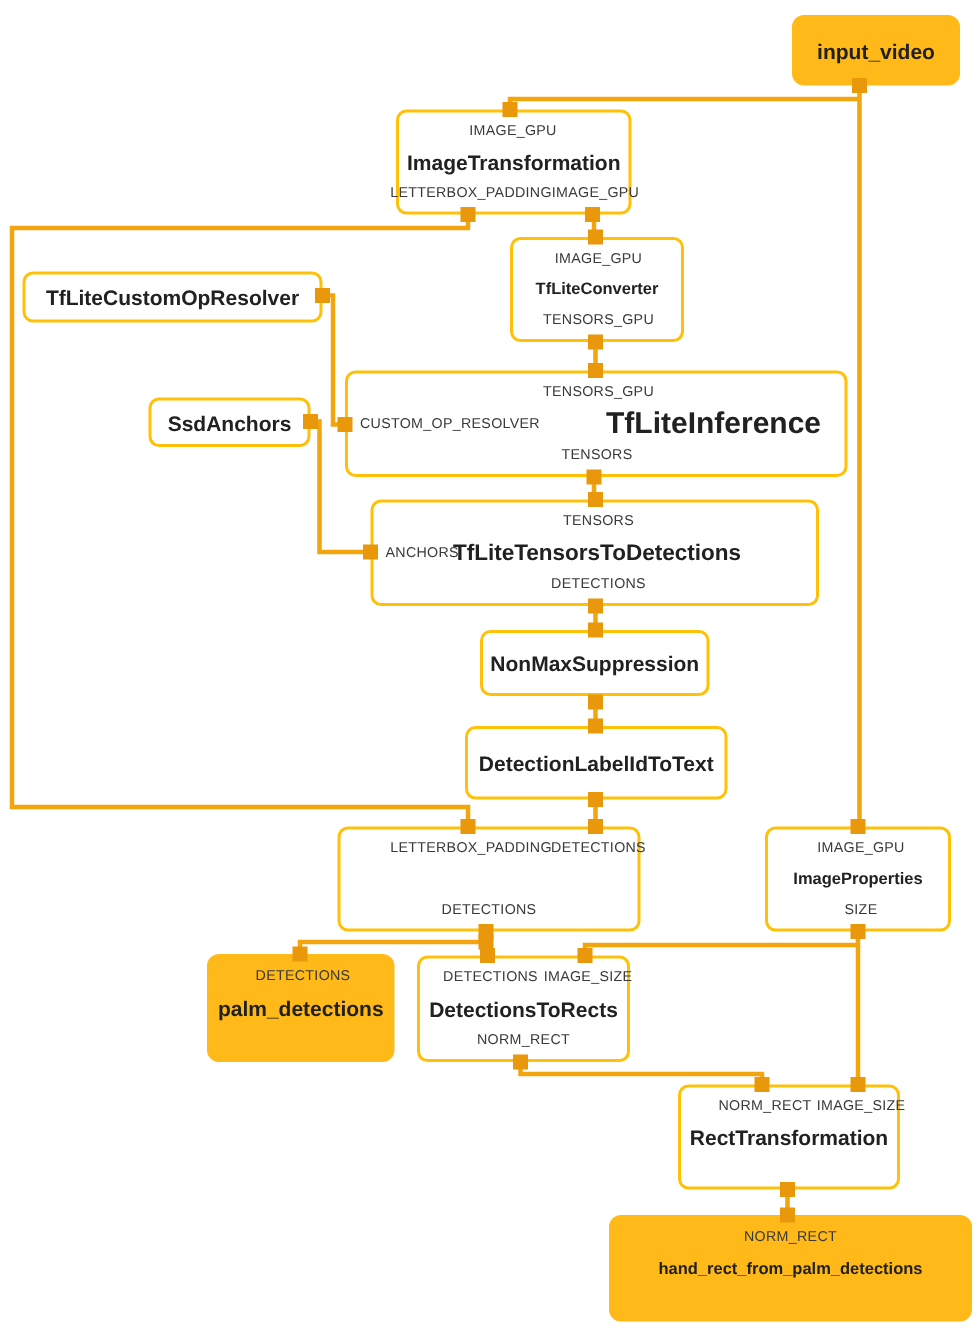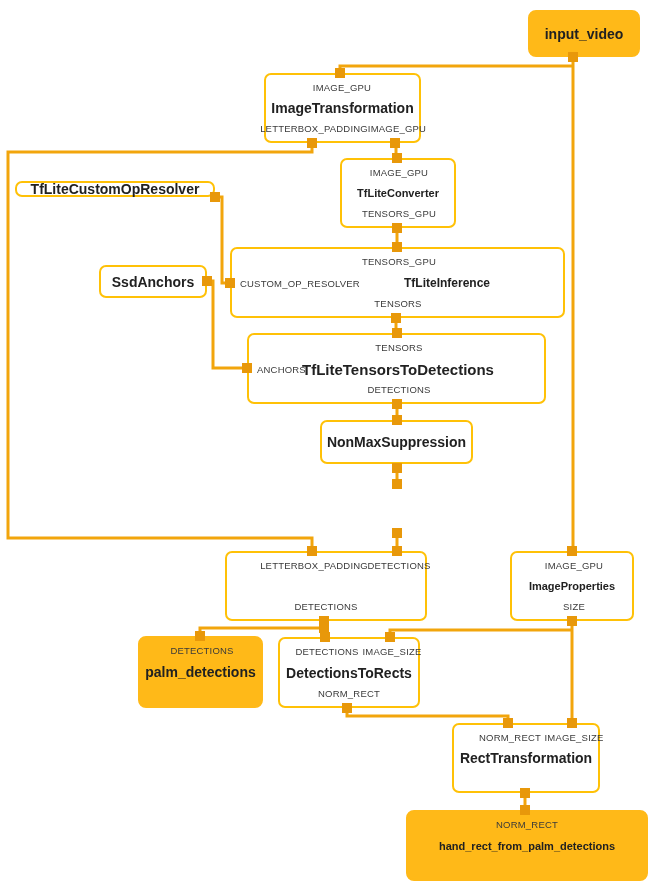--- a/index.html
+++ b/index.html
@@ -76,46 +76,49 @@
     <span class="plabel bottom" style="left:48px">LETTERBOX_PADDING</span>
     <span class="plabel bottom" style="left:131px">IMAGE_GPU</span>
   </div>
 
   <div class="node" style="left:340px;top:158px;width:116px;height:70px">
     <span class="plabel top" style="left:57px">IMAGE_GPU</span>
     <div class="title small">TfLiteConverter</div>
     <span class="plabel bottom" style="left:57px">TENSORS_GPU</span>
   </div>
 
-  <div class="node" style="left:15px;top:181px;width:200px;height:16px">
+  <div class="node" style="left:15px;top:181px;width:200px;height:34px">
     <div class="title">TfLiteCustomOpResolver</div>
   </div>
 
   <div class="node" style="left:99px;top:265px;width:108px;height:33px">
     <div class="title">SsdAnchors</div>
   </div>
 
   <div class="node" style="left:230px;top:247px;width:335px;height:71px">
     <span class="plabel top" style="left:167px">TENSORS_GPU</span>
     <span class="plabel left">CUSTOM_OP_RESOLVER</span>
-    <div class="title fixed" style="left:172px;font-size:12px">TfLiteInference</div>
+    <div class="title fixed" style="left:172px;font-size:20px">TfLiteInference</div>
     <span class="plabel bottom" style="left:166px">TENSORS</span>
   </div>
 
   <div class="node" style="left:247px;top:333px;width:299px;height:71px">
     <span class="plabel top" style="left:150px">TENSORS</span>
     <span class="plabel left">ANCHORS</span>
     <div class="title fixed" style="left:53px;font-size:15px">TfLiteTensorsToDetections</div>
     <span class="plabel bottom" style="left:150px">DETECTIONS</span>
   </div>
 
   <div class="node" style="left:320px;top:420px;width:153px;height:44px">
     <div class="title">NonMaxSuppression</div>
   </div>
 
+  <div class="node" style="left:310px;top:484px;width:175px;height:49px">
+    <div class="title">DetectionLabelIdToText</div>
+  </div>
 
   <div class="node" style="left:225px;top:551px;width:202px;height:70px">
     <span class="plabel top" style="left:87px">LETTERBOX_PADDING</span>
     <span class="plabel top" style="left:172px">DETECTIONS</span>
     <span class="plabel bottom" style="left:99px">DETECTIONS</span>
   </div>
 
   <div class="node" style="left:510px;top:551px;width:124px;height:70px">
     <span class="plabel top" style="left:62px">IMAGE_GPU</span>
     <div class="title small">ImageProperties</div>

